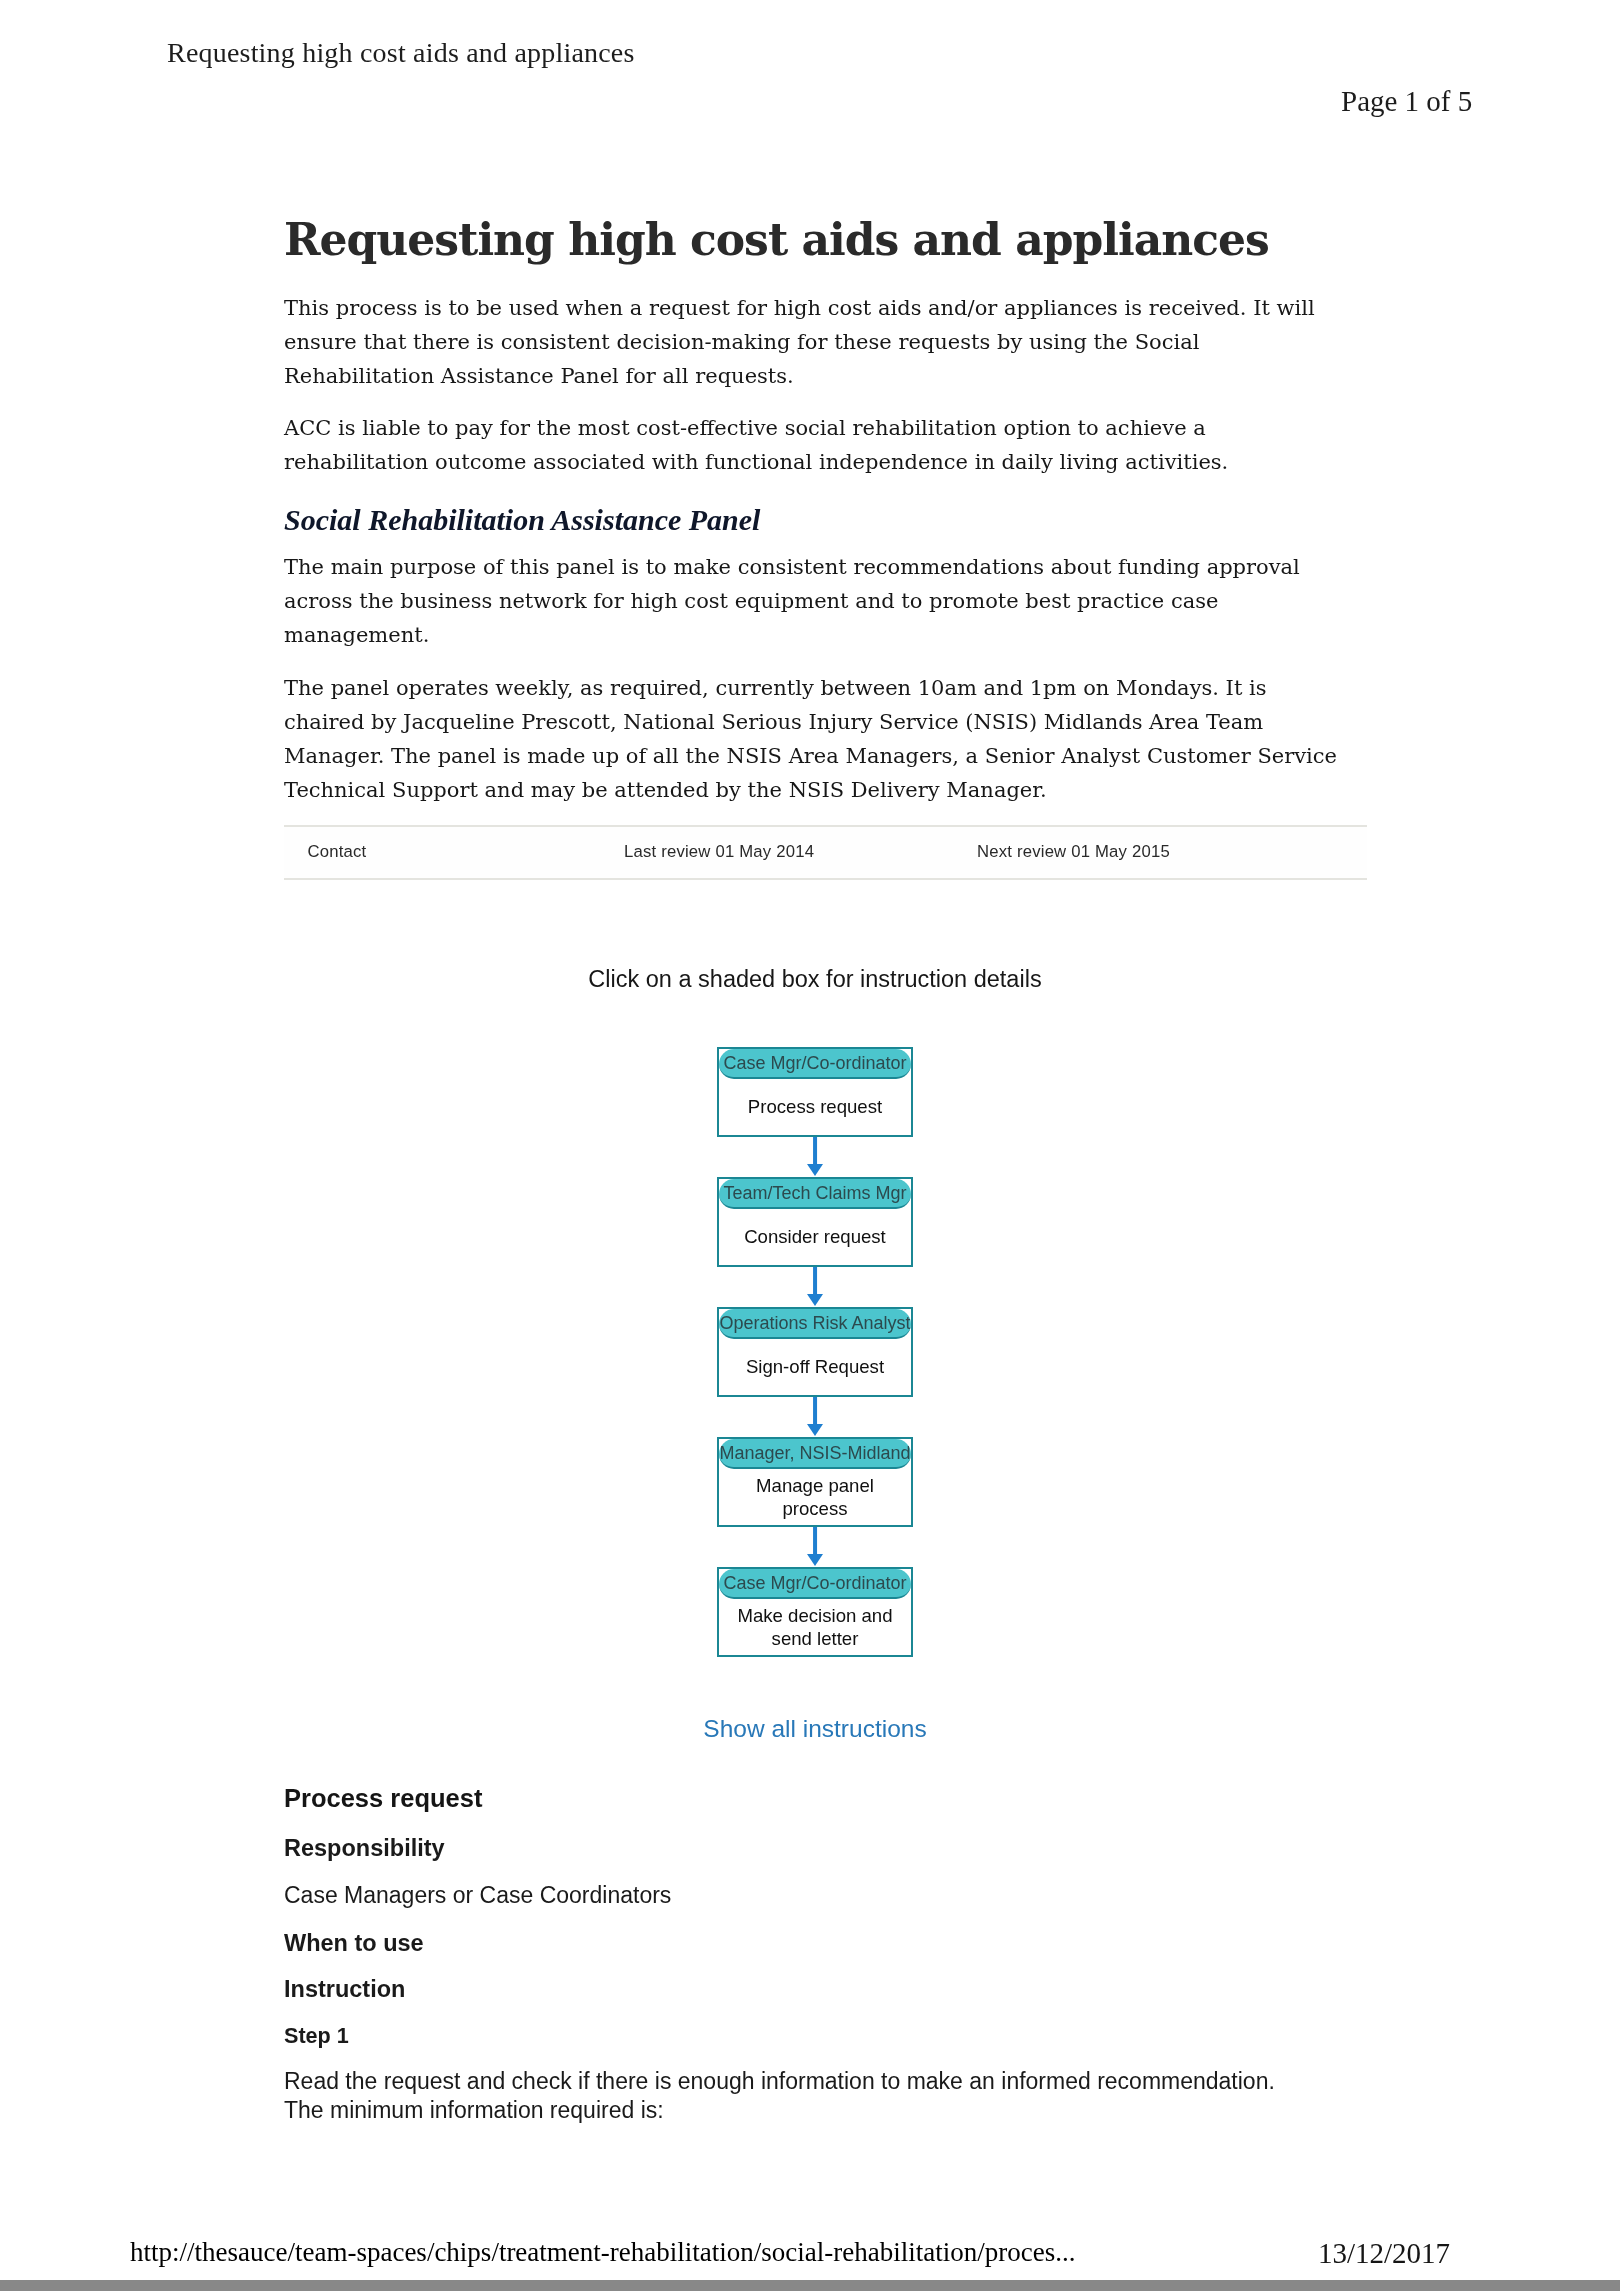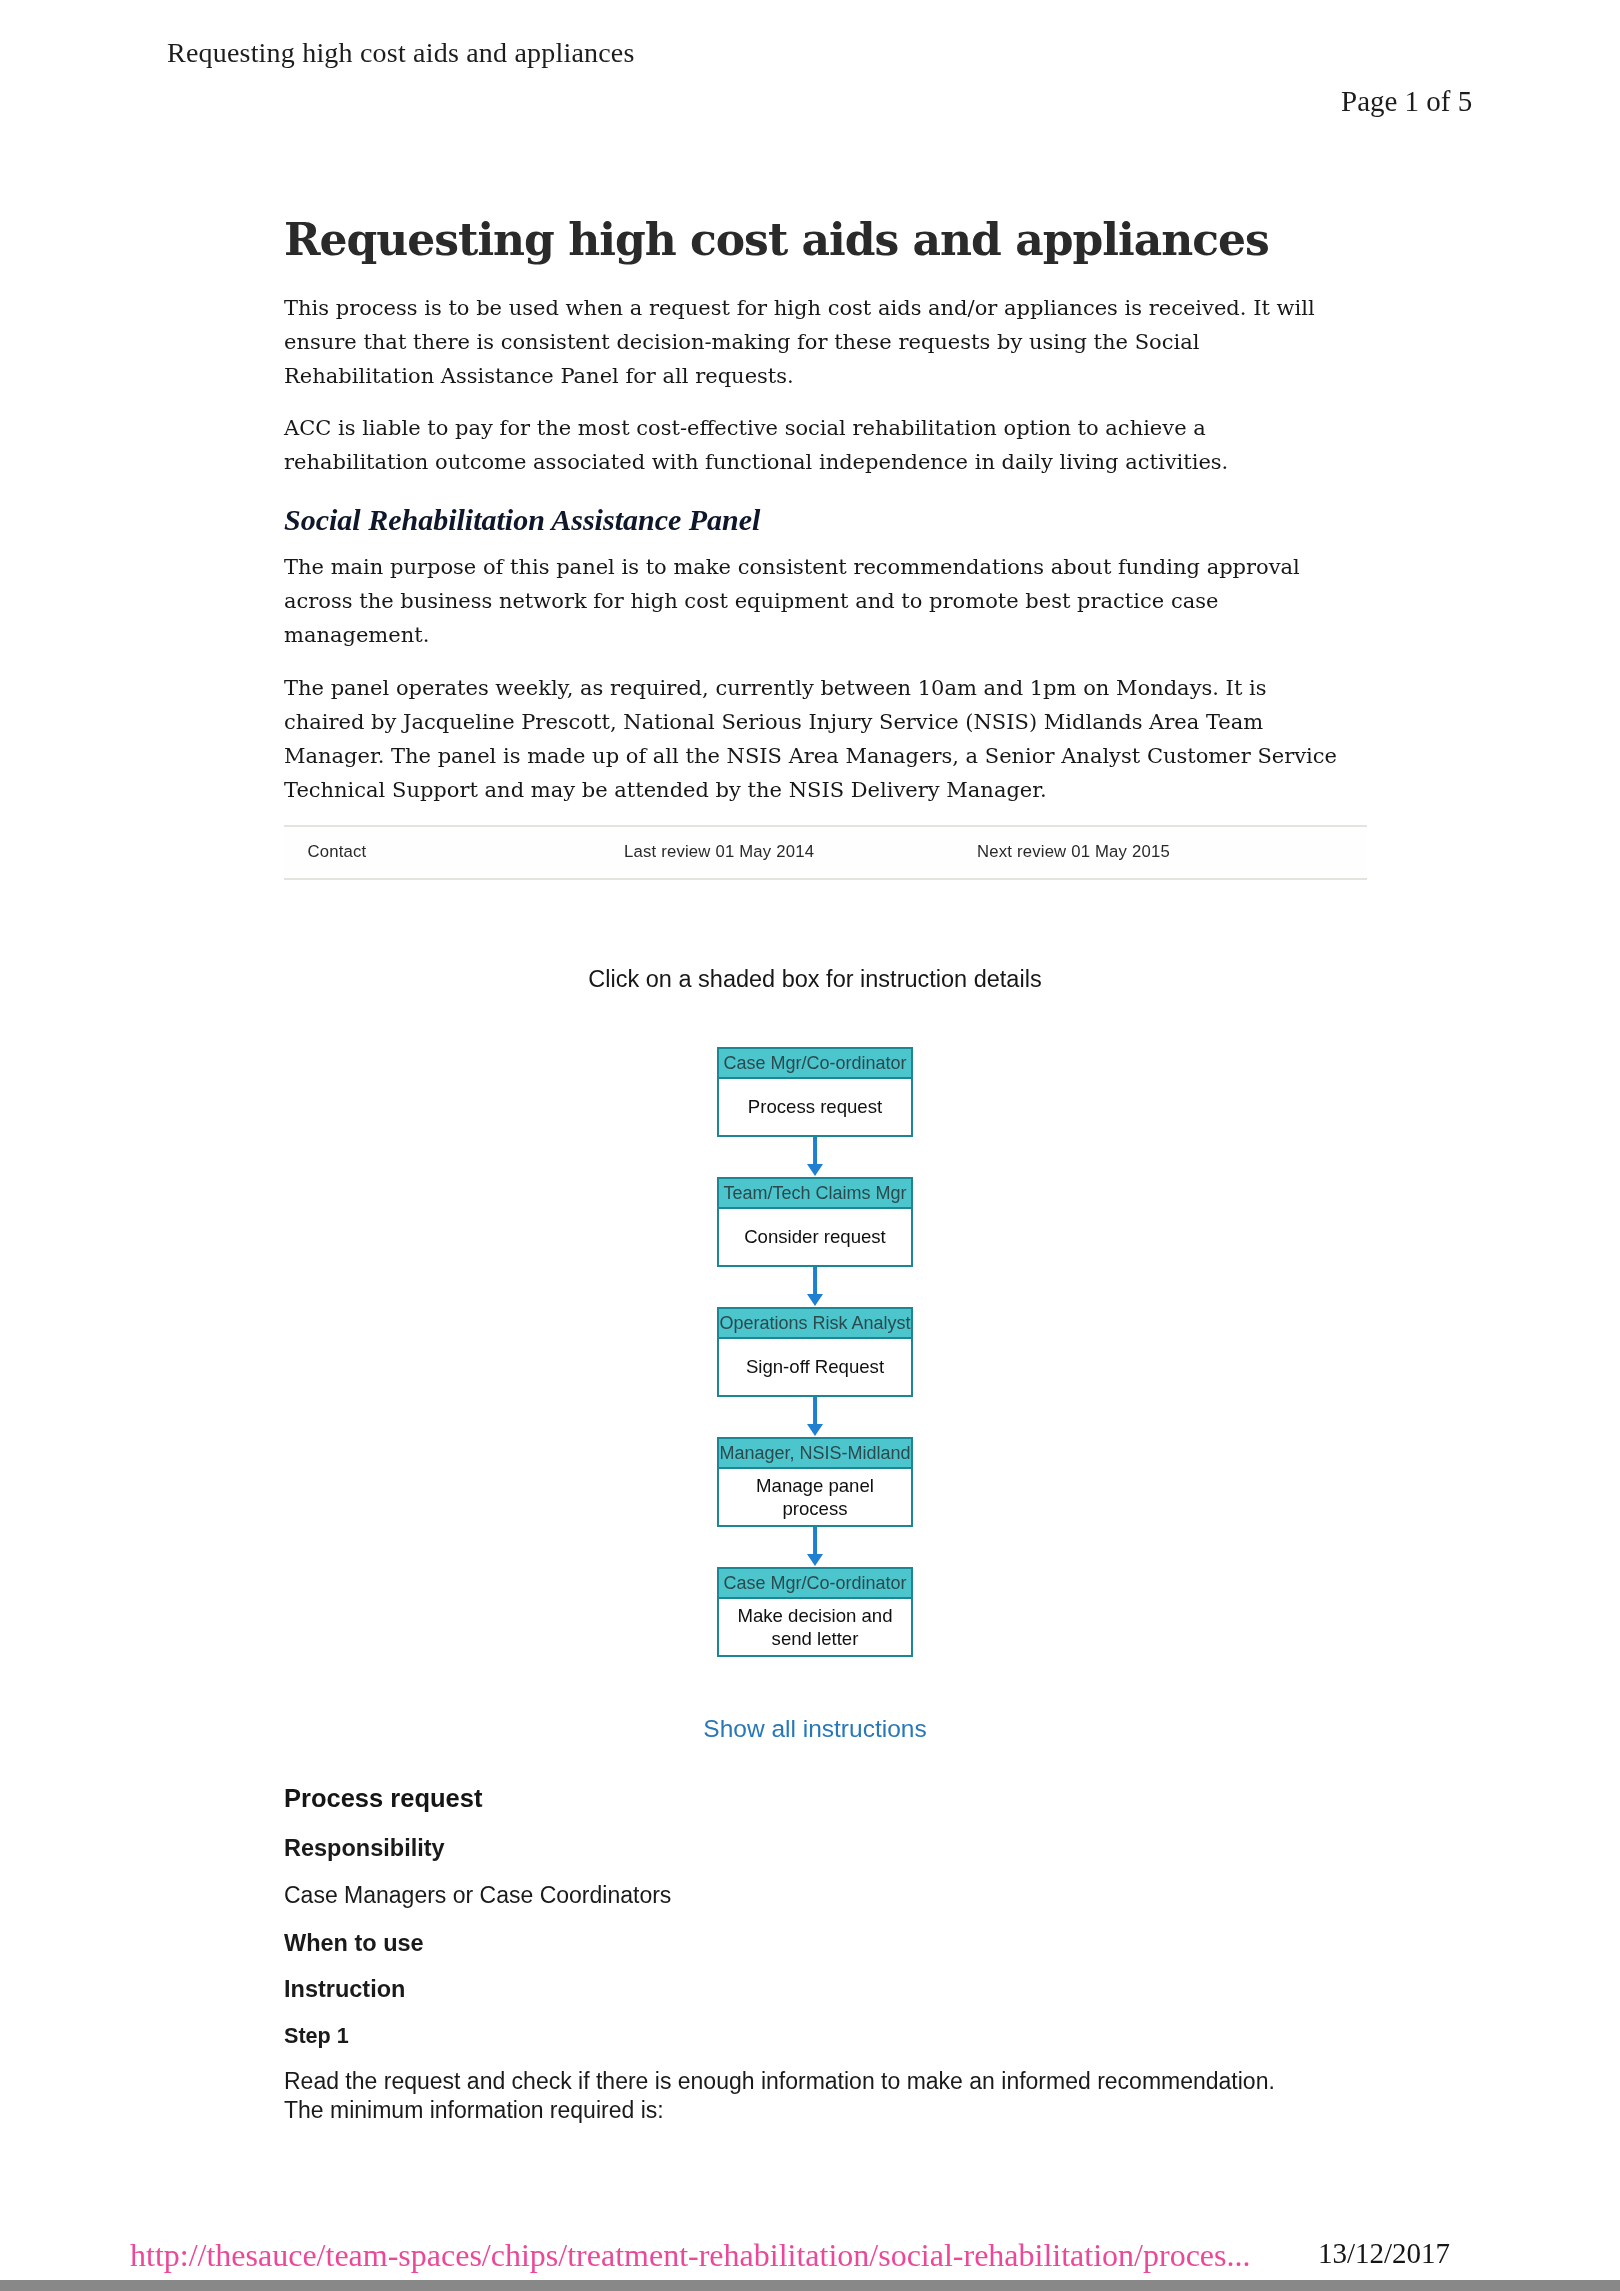--- a/index.html
+++ b/index.html
@@ -17,21 +17,21 @@
     position:absolute;left:167px;top:37px;
     font-family:"Liberation Serif",serif;font-size:28px;color:#1d1d1d;
     letter-spacing:0.2px;
   }
   .print-hdr-right{
     position:absolute;left:1341px;top:45px;
     font-family:"Liberation Serif",serif;font-size:29px;color:#1d1d1d;margin-top:40px;
   }
   .print-ftr-url{
     position:absolute;left:130px;top:2237px;
-    font-family:"Liberation Serif",serif;font-size:32px;color:#ec4899;
+    font-family:"Liberation Serif",serif;font-size:27px;color:#000000;
   }
   .print-ftr-date{
     position:absolute;left:1318px;top:2237px;
     font-family:"Liberation Serif",serif;font-size:29px;color:#151515;
   }
 
   
   .main{position:absolute;left:284px;top:214px;width:1057px;}
   .doc-title{
     margin:0 0 25.5px 0;
@@ -76,21 +76,21 @@
     background:#ffffff;
     box-sizing:border-box;
     width:196px;
     cursor:pointer;
   }
   .flow-box .role{
     display:block;height:28px;line-height:28px;
     background:#4cc5cd;
     border-bottom:2px solid #1b8794;
     text-align:center;font-size:18px;color:#2c4a4e;
-    overflow:hidden;white-space:nowrap;
+    overflow:hidden;white-space:nowrap;border-radius:15px;
   }
   .flow-box .action{
     display:flex;align-items:center;justify-content:center;
     min-height:56px;
     text-align:center;font-size:18.6px;color:#101010;line-height:23.5px;
     padding:2px 9.8px;box-sizing:border-box;
   }
   .flow-arrow{
     position:relative;width:100%;height:40px;
   }

